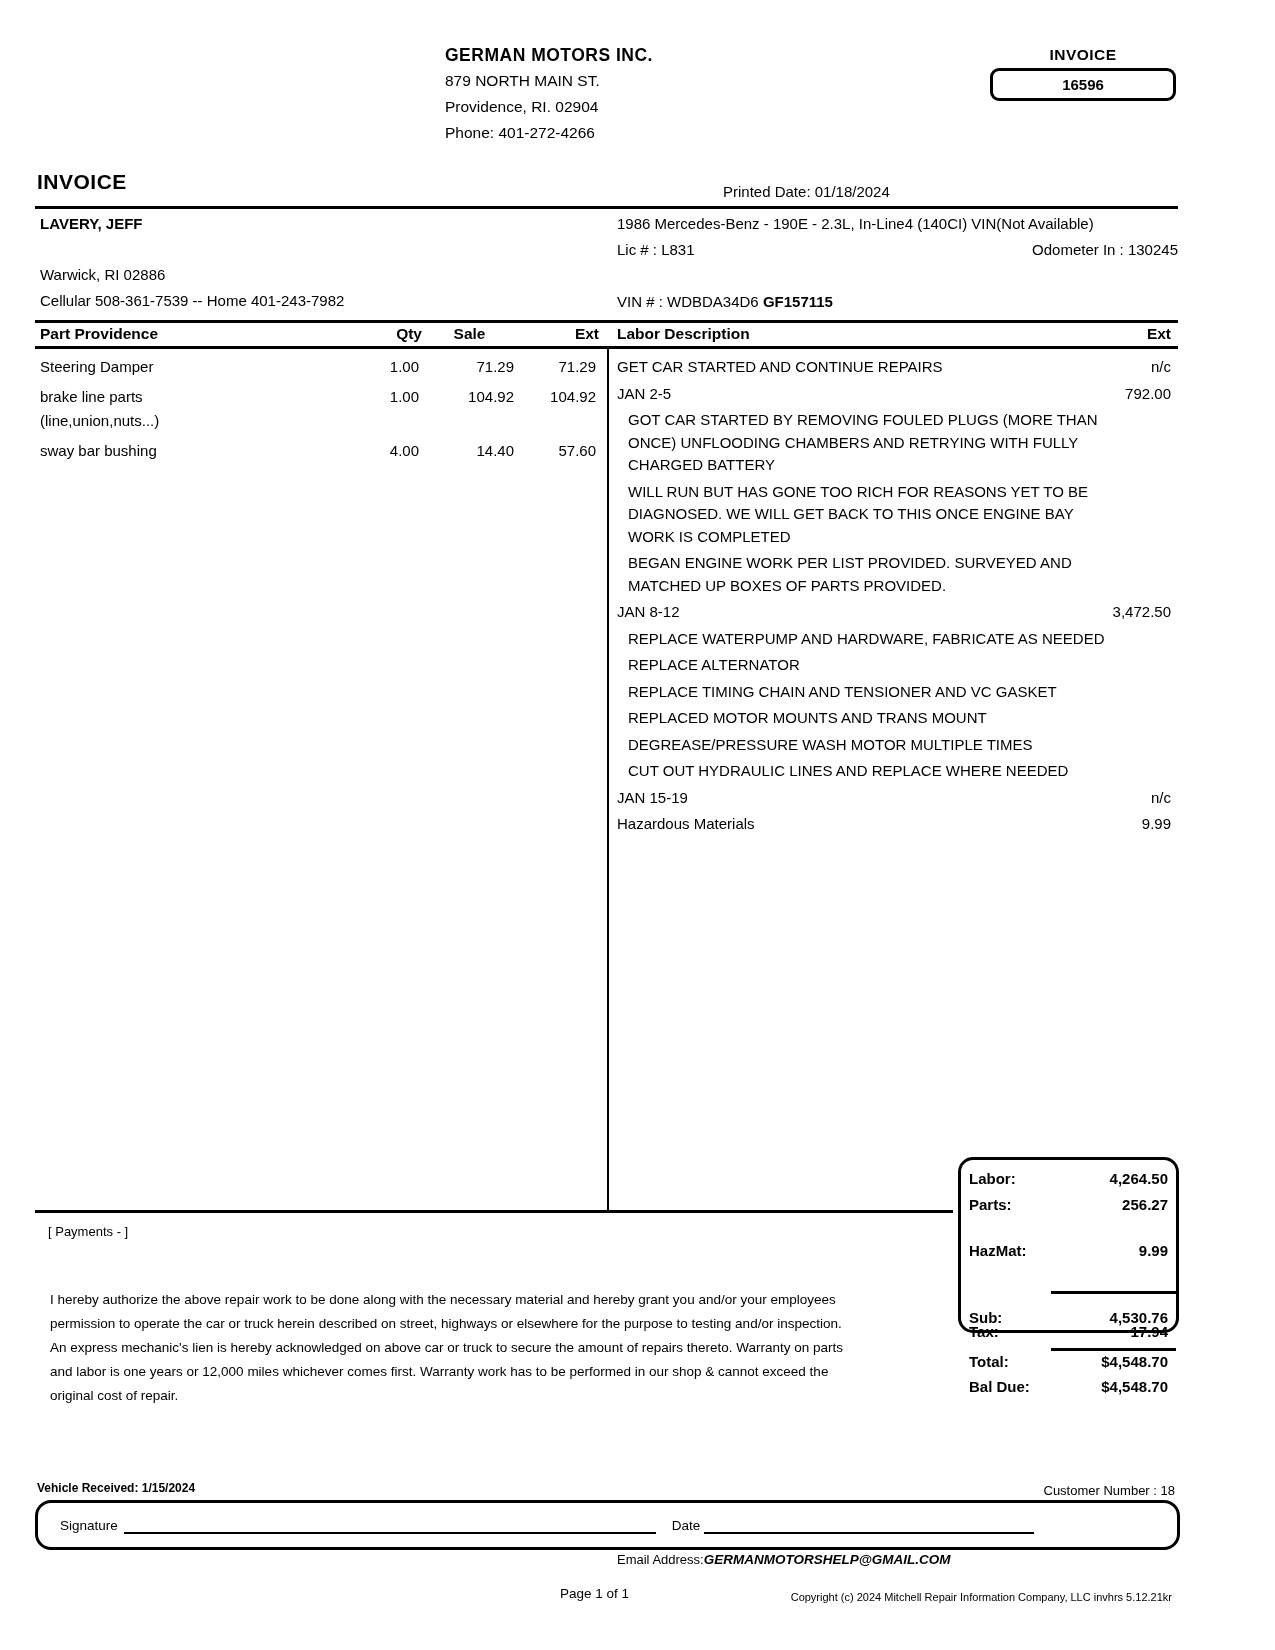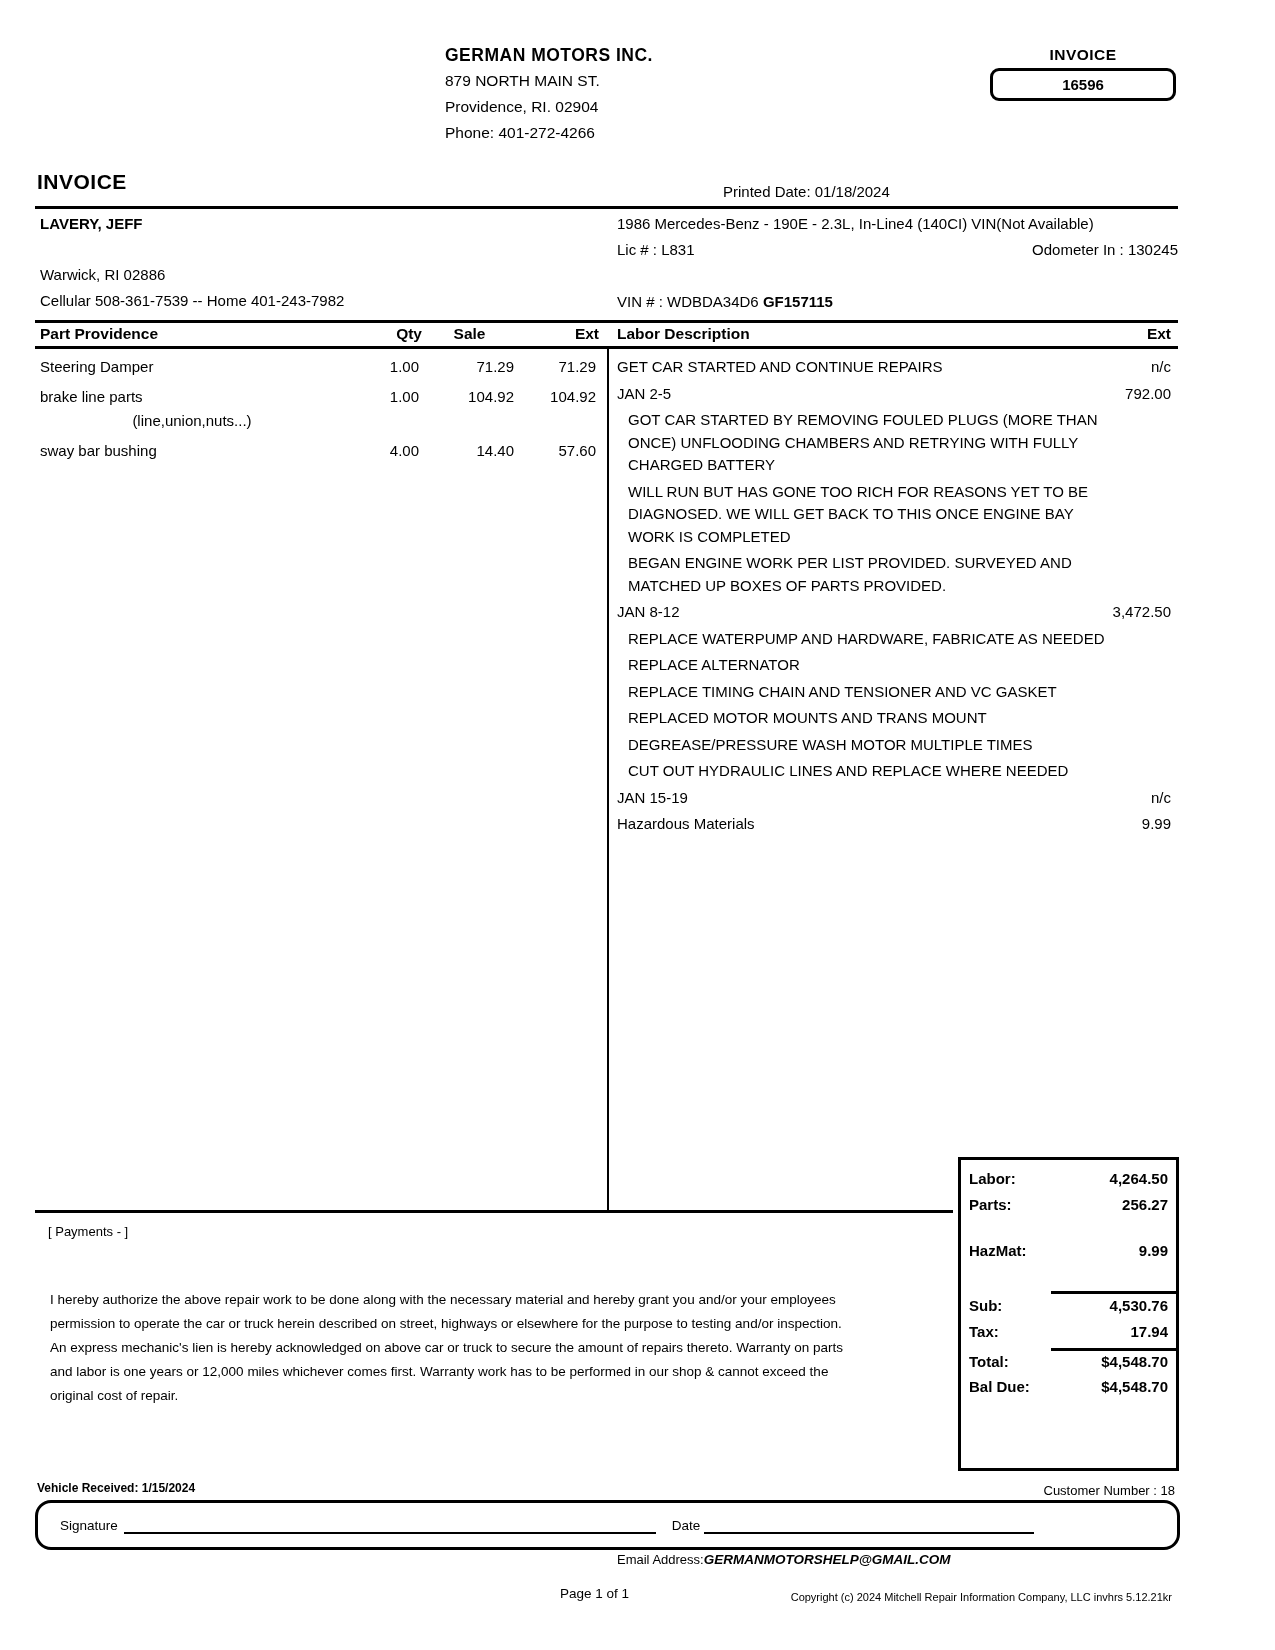--- a/index.html
+++ b/index.html
@@ -48,38 +48,38 @@
 
   .vdivider { position:absolute; left:607px; top:349px; width:2px; height:862px; background:#000; }
 
   
   .parts { position:absolute; left:35px; top:356px; width:567px; }
   .prow { display:flex; font-size:15px; line-height:22px; margin-bottom:8px; }
   .prow .pd { flex:1; padding-left:5px; }
   .prow .pq { width:75px; text-align:right; }
   .prow .ps { width:95px; text-align:right; }
   .prow .pe { width:88px; text-align:right; padding-right:6px; }
-  .prow.cont { margin-top:-6px;text-align:center; }
+  .prow.cont { margin-top:-6px; }
   .prow.sub .pd { padding-left:30px; }
 
   
   .labor { position:absolute; left:617px; top:356px; width:558px; }
   .lrow { display:flex; font-size:15px; line-height:22.5px; margin-bottom:4px; }
   .lrow .lt { flex:1; }
   .lrow .le { width:90px; text-align:right; padding-right:4px; white-space:nowrap; }
   .lrow.indent .lt { padding-left:11px; max-width:505px; }
   .lrow.jan { margin-top:3px; }
 
   
   .payments { position:absolute; left:48px; top:1224px; font-size:13px; }
   .auth { position:absolute; left:50px; top:1288px; width:800px; font-size:13.5px; line-height:24px; }
 
   
-  .totals { position:absolute; left:958px; top:1157px; width:221px; height:314px;
-            border:3px solid #000; border-radius:0; }
+  .totals { position:absolute; left:958px; top:1157px; width:221px; height:176px;
+            border:3px solid #000; border-radius:15px; }
   .trow { position:absolute; left:0; right:0; display:flex; justify-content:space-between;
           padding:0 8px; font-weight:bold; font-size:15px; }
   .tsep { position:absolute; left:90px; right:0; height:3px; background:#000; }
 
   
   .vrec { position:absolute; left:37px; top:1481px; font-size:12px;font-weight:bold; }
   .custno { position:absolute; right:100px; top:1483px; font-size:13px; }
   .sigbox { position:absolute; left:35px; top:1500px; width:1145px; height:50px;
             border:3px solid #000; border-radius:16px; display:flex; align-items:center;
             padding:0 0 0 22px; font-size:13.5px; }
@@ -236,21 +236,21 @@
     </div>
     <div class="trow" style="top:36px;">
       <span>Parts:</span>
       <span>256.27</span>
     </div>
     <div class="trow" style="top:82px;">
       <span>HazMat:</span>
       <span>9.99</span>
     </div>
     <div class="tsep" style="top:131px;"></div>
-    <div class="trow" style="top:137px;">
+    <div class="trow" style="top:149px;">
       <span>Sub:</span>
       <span>4,530.76</span>
     </div>
     <div class="trow" style="top:163px;">
       <span>Tax:</span>
       <span>17.94</span>
     </div>
     <div class="tsep" style="top:188px;"></div>
     <div class="trow" style="top:193px;">
       <span>Total:</span>

